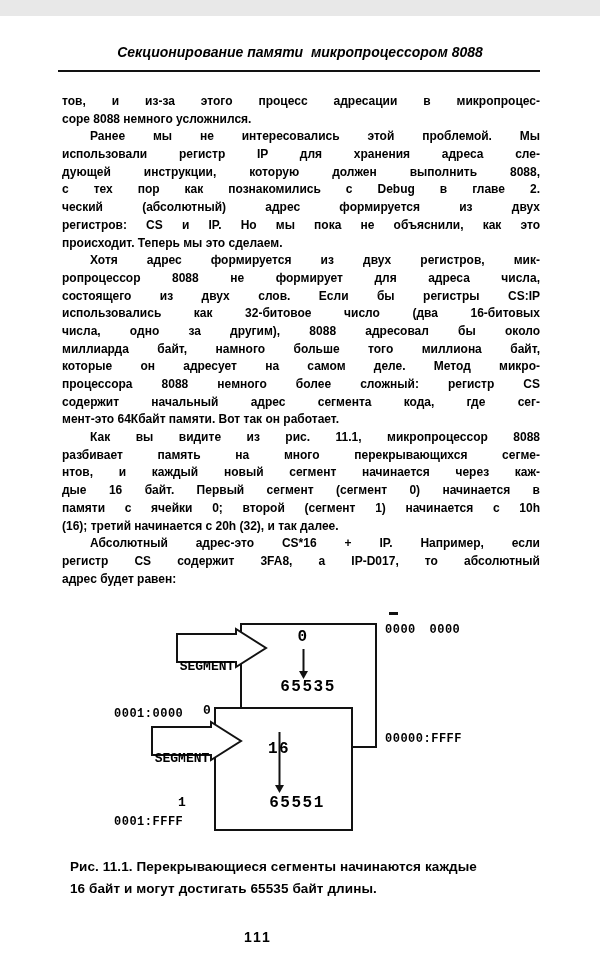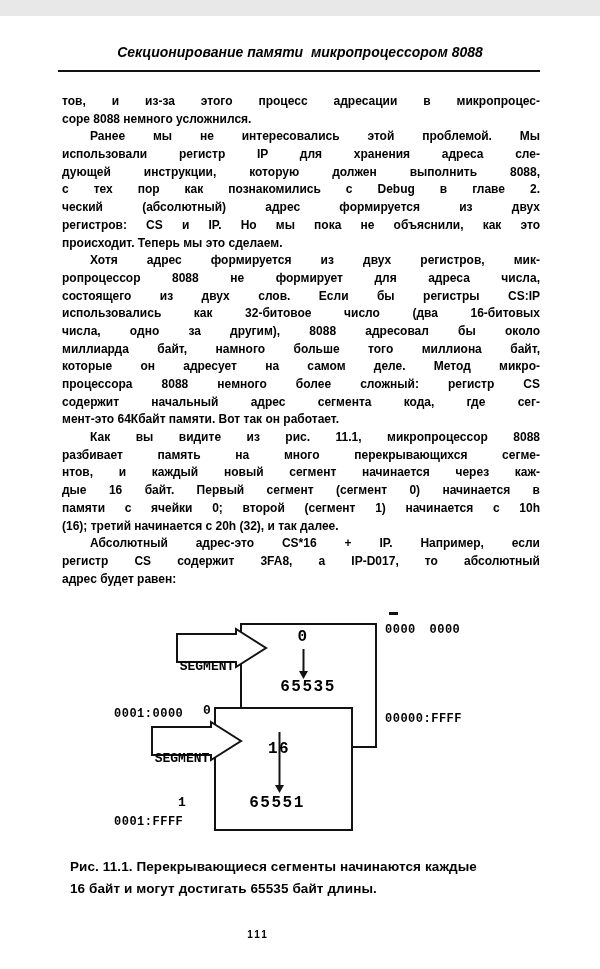--- a/index.html
+++ b/index.html
@@ -37,21 +37,21 @@
   .addr   { font-size:12px; letter-spacing:0.5px; }
   .gapped { word-spacing:6px; }
   .dash-mark { position:absolute; left:389px; top:596px; width:9px; height:3px; background:#121212; }
 
   .caption {
     position:absolute; left:70px; top:840px; width:500px; text-align:left;
     font-weight:bold; font-size:13.5px; line-height:21.5px; letter-spacing:0.1px;
   }
   .page-number {
     position:absolute; left:0; top:913px; width:516px; text-align:center;
-    font-weight:bold; font-size:10px; letter-spacing:2px;
+    font-weight:bold; font-size:14px; letter-spacing:2px;
   }
 </style>
 </head>
 <body>
 
 <div class="page">
 
   <div class="running-head">Секционирование памяти  микропроцессором 8088</div>
   <div class="rule"></div>
 
@@ -112,25 +112,25 @@
       <line x1="6.5" y1="0" x2="6.5" y2="23" stroke="#121212" stroke-width="2"></line>
       <polygon points="2,22 11,22 6.5,30" fill="#121212"></polygon>
     </svg>
     <div class="mono digits" style="left:277px; top:662px; width:62px;">65535</div>
 
     <div class="mono digits" style="left:257px; top:724px; width:44px;">16</div>
     <svg class="arrow-svg" style="left:273px; top:716px;" width="13" height="62">
       <line x1="6.5" y1="0" x2="6.5" y2="53" stroke="#121212" stroke-width="2"></line>
       <polygon points="2,53 11,53 6.5,61" fill="#121212"></polygon>
     </svg>
-    <div class="mono digits" style="left:246px; top:778px; width:62px;">65551</div>
+    <div class="mono digits" style="left:266px; top:778px; width:62px;">65551</div>
 
     <div class="dash-mark"></div>
     <div class="mono addr gapped" style="left:385px; top:607px;">0000 0000</div>
-    <div class="mono addr" style="left:385px; top:696px;">00000:FFFF</div>
+    <div class="mono addr" style="left:385px; top:716px;">00000:FFFF</div>
     <div class="mono addr" style="left:114px; top:691px;">0001:0000</div>
     <div class="mono addr" style="left:114px; top:799px;">0001:FFFF</div>
   </div>
 
   <div class="caption">
     <div>Рис. 11.1. Перекрывающиеся сегменты начинаются каждые</div>
     <div>16 байт и могут достигать 65535 байт длины.</div>
   </div>
 
   <div class="page-number">111</div>

